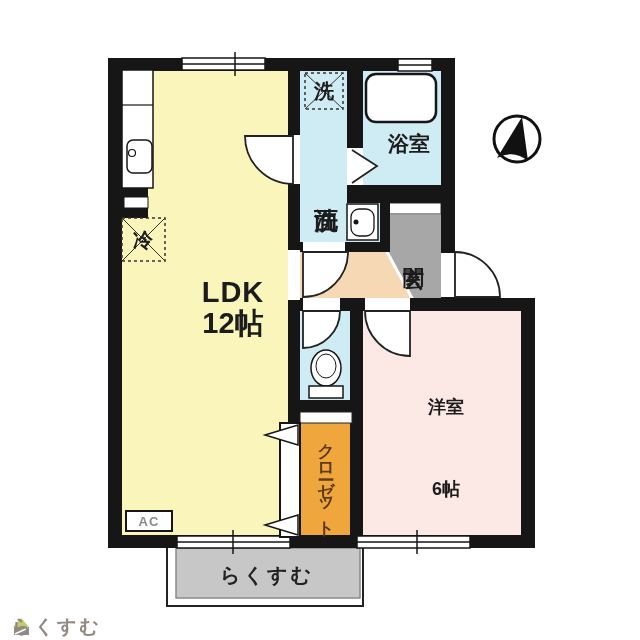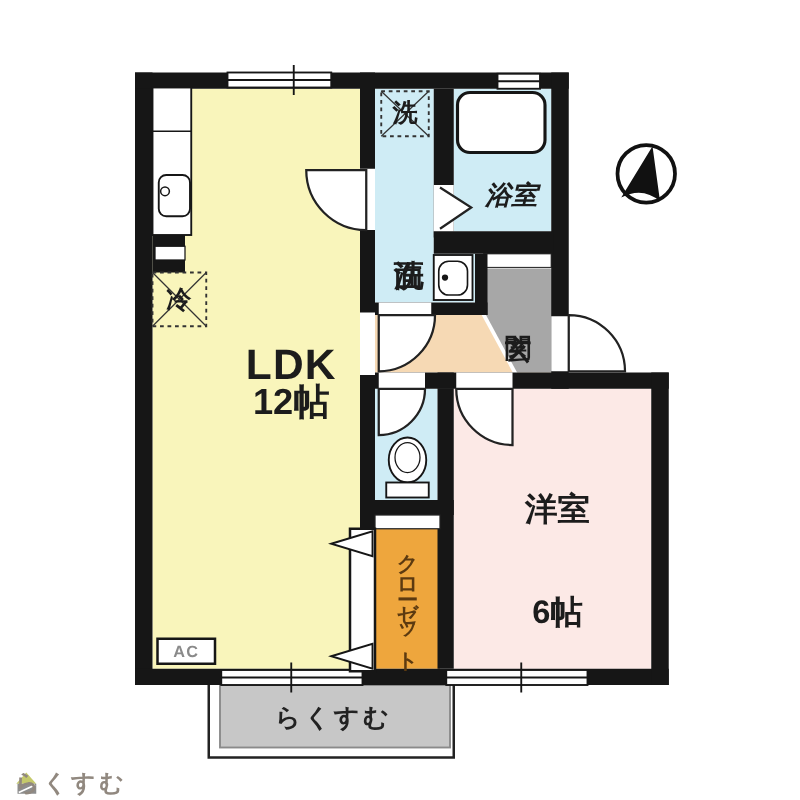--- a/index.html
+++ b/index.html
@@ -2,23 +2,23 @@
 <html style="--c-ldk: #f9f5bb; --c-bedroom: #fce9e6; --c-wet: #cfecf5; --c-hall: #f6d9b4; --c-entrance: #a7a7a7; --c-closet: #eea63d; --c-balcony: #c7c7c7; --c-wall: #161616; --c-closet_text: #5c3a10; --c-logo_text: #91887f; --c-logo_roof: #c5c96b;"><head>
 <meta charset="utf-8">
 <style>
   html,body{margin:0;padding:0;background:#ffffff;}
   body{width:640px;height:640px;position:relative;overflow:hidden;
        font-family:"Liberation Sans","DejaVu Sans",sans-serif;}
   #plan{position:absolute;left:0;top:0;width:640px;height:640px;}
   .lbl{position:absolute;transform:translate(-50%,-50%);color:#1c1c1c;
        white-space:nowrap;font-weight:700;line-height:1;}
   .vert{writing-mode:vertical-rl;text-orientation:upright;letter-spacing:2px;}
-  .ldk{font-size:34px;letter-spacing:1px;}
+  .ldk{font-size:29px;letter-spacing:1px;}
   .size-big{font-size:29px;}
-  .room-md{font-size:26px;}
+  .room-md{font-size:18px;}
   .room-sm{font-size:21px;}
   .fixture{font-size:20px;font-weight:700;}
   .closet-lbl{font-size:17px;color:var(--c-closet_text);letter-spacing:0;}
   .balcony-lbl{font-size:20px;letter-spacing:3px;color:#222;}
   .ac-lbl{font-size:13px;color:#8a8a8a;font-weight:700;letter-spacing:1px;}
   .logo{position:absolute;left:12px;top:614px;display:flex;align-items:center;gap:4px;}
   .logo-text{font-size:19px;color:var(--c-logo_text);font-weight:700;letter-spacing:3px;}
 </style>
 </head>
 <body>
@@ -144,21 +144,21 @@
     <rect x="14" y="627" width="15" height="8" fill="#8d8d8d"></rect>
     <line x1="15" y1="634" x2="28" y2="628" stroke="#ffffff" stroke-width="1.5"></line>
   </g>
 </svg>
 
 <span class="lbl ldk" style="left:233px;top:292px;">LDK</span>
 <span class="lbl size-big" style="left:233px;top:323px;">12帖</span>
 <span class="lbl room-md" style="left:446px;top:407px;">洋室</span>
 <span class="lbl room-md" style="left:446px;top:442px;margin-top:47px;">6帖</span>
 <span class="lbl vert" style="left:326px;top:190px;font-size:24px;">洗面</span>
-<span class="lbl room-sm" style="left:409px;top:157px;font-style:italic;">浴室</span>
+<span class="lbl room-sm" style="left:409px;top:143px;">浴室</span>
 <span class="lbl vert room-sm" style="left:414px;top:252px;">玄関</span>
 <span class="lbl vert closet-lbl" style="left:326px;top:480px;">クローゼット</span>
 <span class="lbl balcony-lbl" style="left:267px;top:575px;">らくすむ</span>
 <span class="lbl fixture" style="left:324px;top:91px;">洗</span>
 <span class="lbl fixture" style="left:143px;top:240px;">冷</span>
 <span class="lbl ac-lbl" style="left:149px;top:521px;text-align:right;">AC</span>
 
 <div class="logo">
   <span class="logo-text">らくすむ</span>
 </div>

